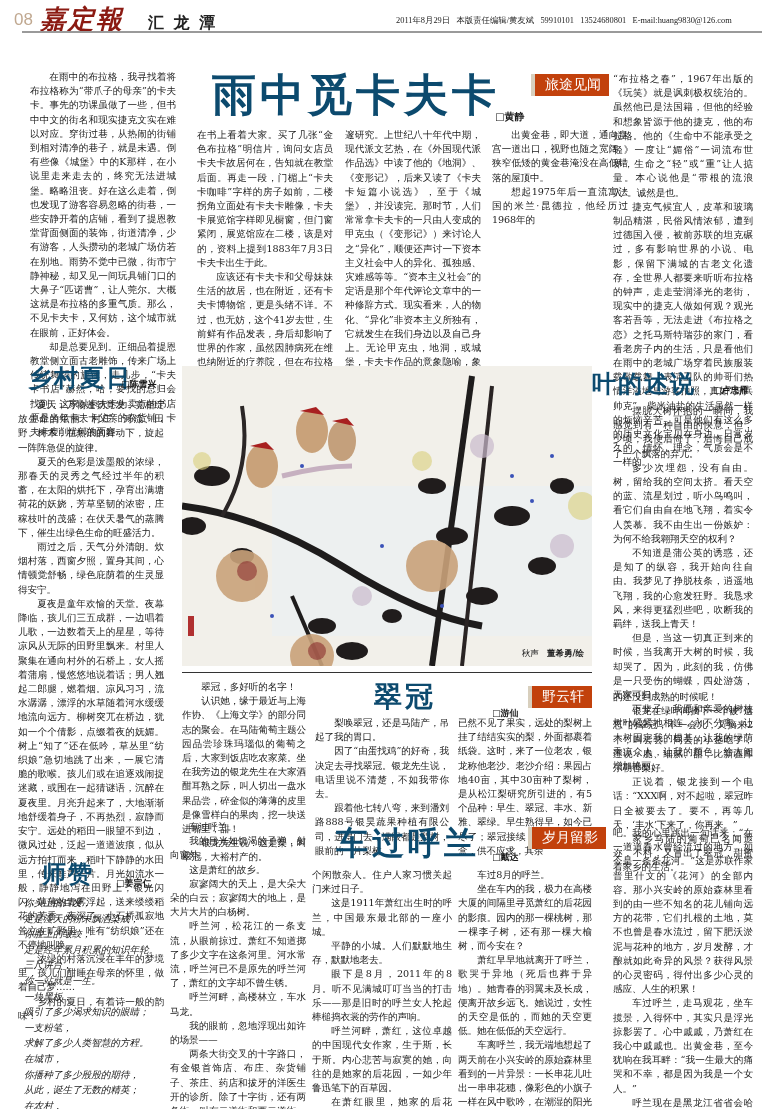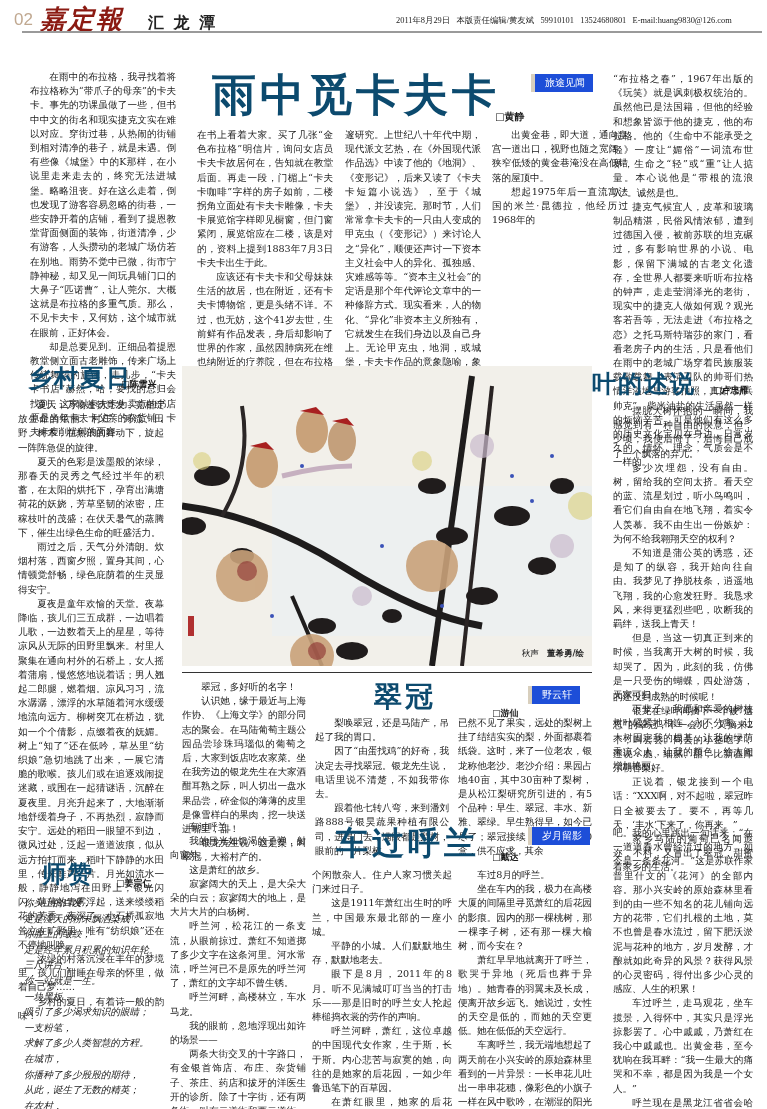--- a/index.html
+++ b/index.html
@@ -4,30 +4,30 @@
 <style>
   html, body { margin:0; padding:0; background:#fff; }
   body { width:767px; height:1109px; position:relative; overflow:hidden;
          font-family:"DejaVu Serif","Liberation Serif",serif; color:#1a1a1a; }
   .abs { position:absolute; }
   .col { position:absolute; font-size:9.6px; line-height:14.2px; text-align:justify; letter-spacing:-0.1px; }
   .col p { margin:0; text-indent:2em; }
   .col p.noind { text-indent:0; }
   .headline { position:absolute; font-family:Liberation Sans, sans-serif; font-weight:bold; color:#0c4a6e; white-space:nowrap; }
   .byline { position:absolute; font-family:"DejaVu Sans","Liberation Sans",sans-serif; font-weight:bold; font-size:10px; white-space:nowrap; }
-  .tag { position:absolute; background:#1d4ed8; color:#fff; font-family:"DejaVu Sans","Liberation Sans",sans-serif; font-size:10px; padding:2px 8px 2px 10px; white-space:nowrap; border-left:4px solid #d8cfbd; }
+  .tag { position:absolute; background:#c2410c; color:#fff; font-family:"DejaVu Sans","Liberation Sans",sans-serif; font-size:14px; padding:2px 8px 2px 10px; white-space:nowrap; border-left:4px solid #d8cfbd; }
   .rule { position:absolute; height:1px; background:#333; }
   .poem { position:absolute; font-family:"DejaVu Serif","Liberation Serif",serif; font-size:9.6px; line-height:15.6px; font-style:italic; }
   .poem div { white-space:nowrap; }
 </style>
 </head>
 <body>
 
 <div class="abs" style="left:0;top:0;width:767px;height:40px;">
-  <span class="abs" style="left:14px;top:10px;font-family:'Liberation Sans',sans-serif;font-size:17px;color:#c0a890;">02</span>
+  <span class="abs" style="left:14px;top:10px;font-family:'Liberation Sans',sans-serif;font-size:17px;color:#c0a890;">08</span>
   <span class="abs" style="left:40px;top:2px;font-family:'DejaVu Serif',serif;font-weight:bold;font-style:italic;font-size:26px;color:#8b1a12;letter-spacing:2px;">嘉定報</span>
   <span class="abs" style="left:148px;top:13px;font-family:'DejaVu Sans',sans-serif;font-weight:bold;font-size:16px;color:#222;letter-spacing:2px;">汇 龙 潭</span>
   <div class="abs" style="left:396px;top:15px;font-family:'Liberation Serif',serif;font-size:8.4px;color:#222;white-space:nowrap;">
     <span>2011年8月29日</span>&nbsp;&nbsp;
     <span>本版责任编辑/黄友斌</span>&nbsp;&nbsp;
     <span>59910101</span>&nbsp;&nbsp;
     <span>13524680801</span>&nbsp;&nbsp;
     <span>E-mail:huang9830@126.com</span>
   </div>
   <div class="abs" style="left:22px;top:31px;width:740px;height:2px;background:#9a9a9a;"></div>

